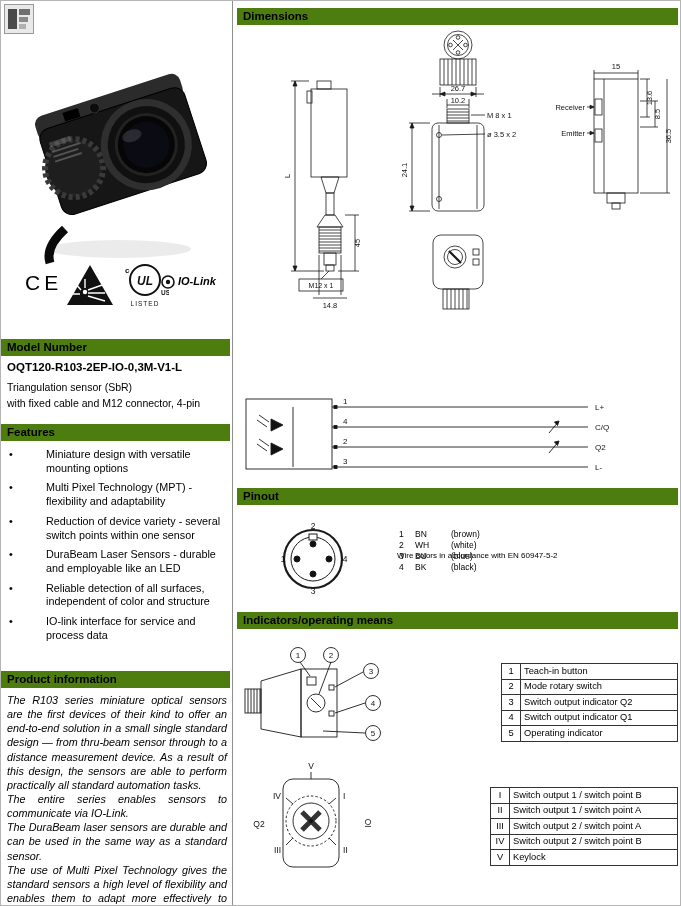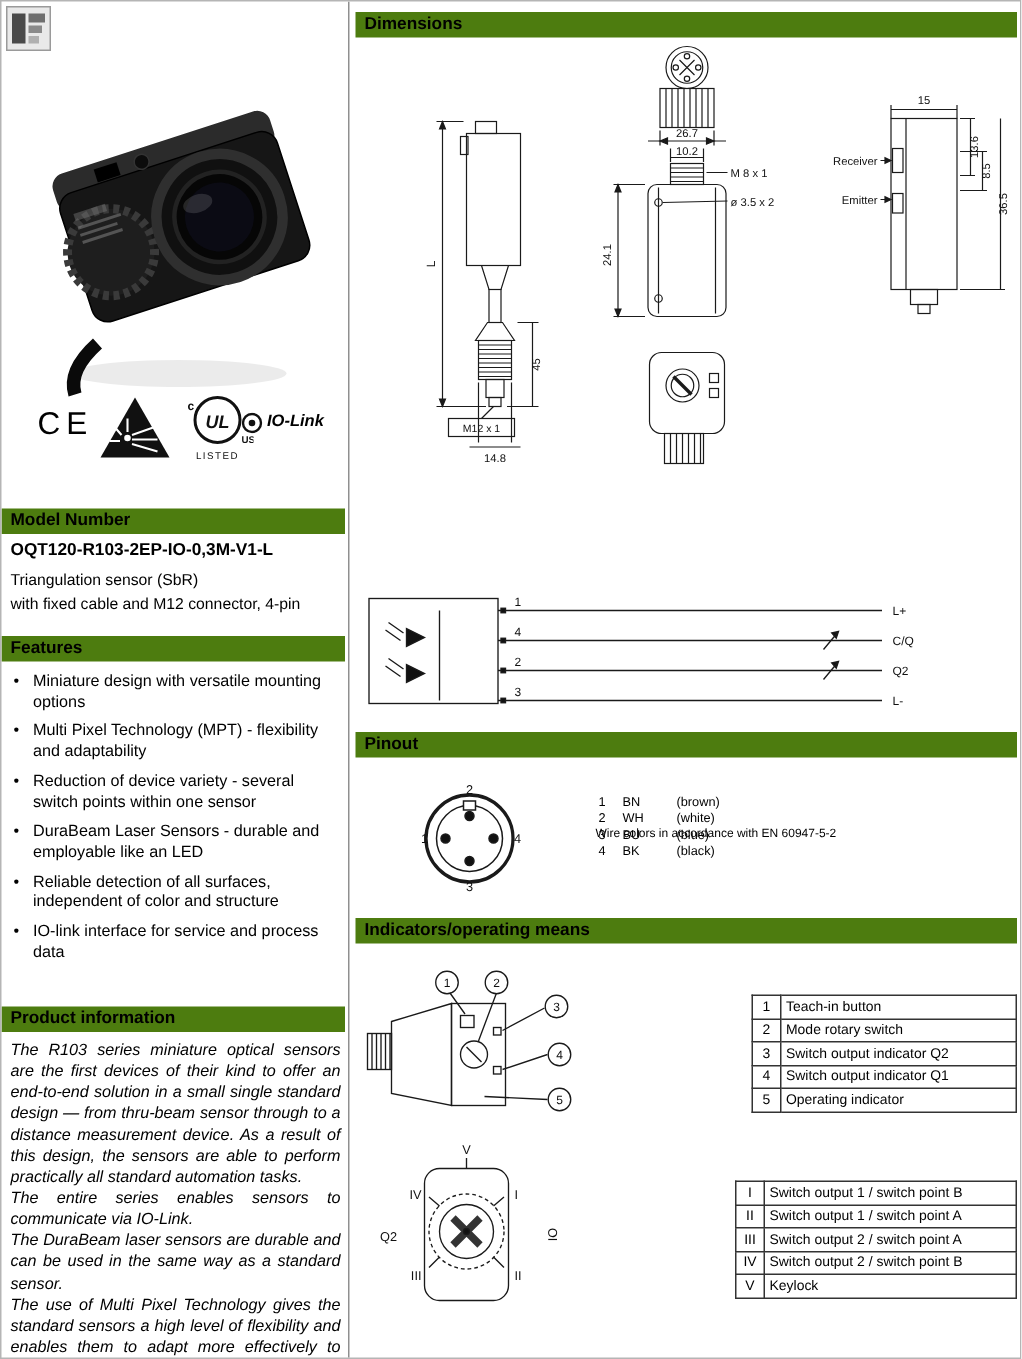--- a/index.html
+++ b/index.html
@@ -8,21 +8,21 @@
   .abs { position:absolute; }
   .divider { position:absolute; left:231px; top:0; width:1px; height:906px; background:#8f8f8f; }
   .hdr { position:absolute; height:17px; background:#4d7c0f; font-weight:bold; font-size:11.5px;
          line-height:17px; padding-left:6px; box-sizing:border-box; color:#000; }
   .hdr.l { left:0; width:229px; }
   .hdr.r { left:236px; width:441px; }
   .model-number { position:absolute; left:6px; top:360px; width:220px; font-size:11.5px; font-weight:bold; }
   .model-type { position:absolute; left:6px; top:380px; font-size:10.5px; }
   .model-variant { position:absolute; left:6px; top:396px; font-size:10.5px; }
   .features { position:absolute; left:8px; top:447px; width:218px; font-size:10.8px; }
-  .fi { display:flex; margin-bottom:6px; line-height:1.27; }
+  .fi { display:flex; margin-bottom:6px; line-height:1.27;gap:24px; }
   .fi .bullet { flex:none; width:13px; }
   .fi .bullet::before { content:"•"; }
   .pinfo { position:absolute; left:6px; top:692px; width:220px; font-size:10.8px; line-height:1.31; }
   .pinfo p { margin:0; text-align:justify;font-style:italic; }
   .certs { position:absolute; left:0; top:254px; width:228px; height:54px; }
   .ce { position:absolute; left:24px; top:16px; font-size:21px; letter-spacing:4px; font-weight:500; }
   .iolink { position:absolute; left:160px; top:20px; font-size:11px; font-weight:bold; display:flex; align-items:flex-start; }
   .iolink .txt { margin-left:3px; font-style:italic; }
   svg text { fill:#111; stroke:none; }
   .tbl { position:absolute; border-collapse:collapse; background:#fff; }

